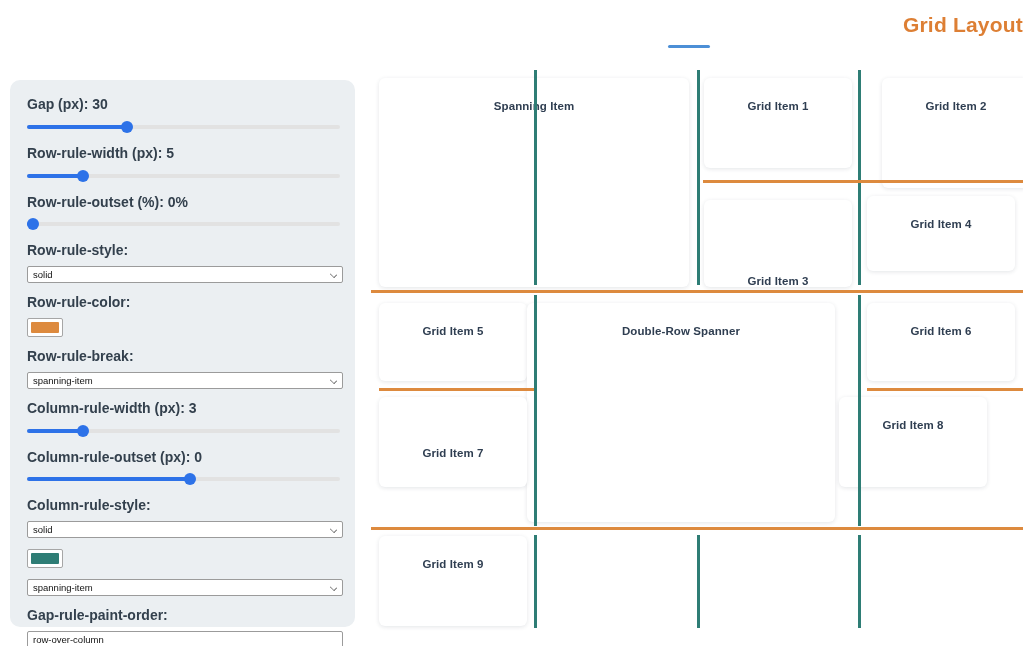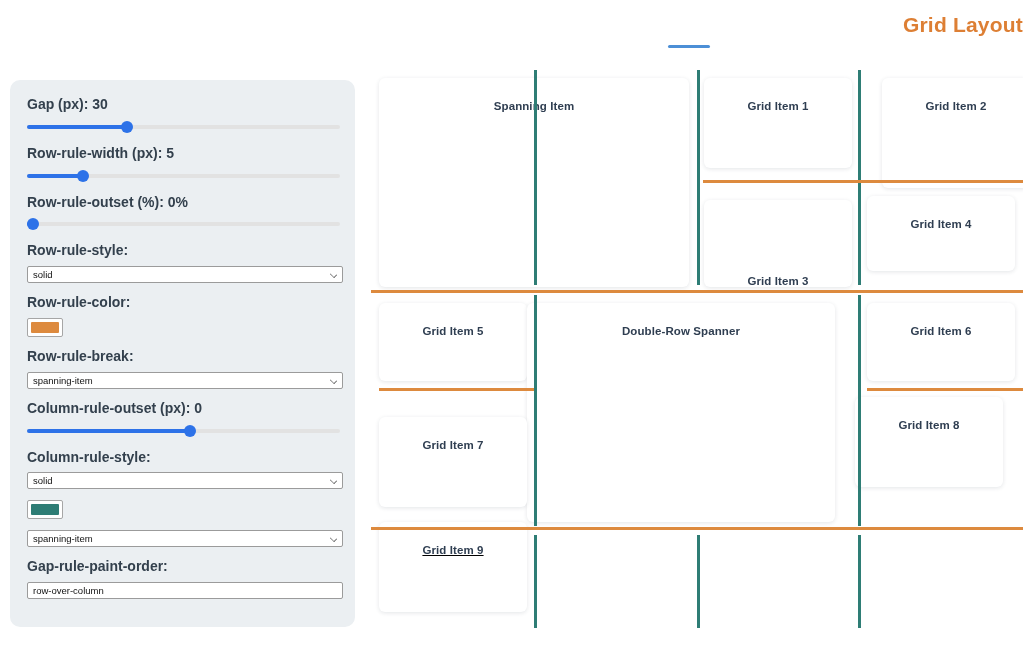--- a/index.html
+++ b/index.html
@@ -195,20 +195,28 @@
     </div>
     <div class="control-group">
       <label class="control-label">Row-rule-color:</label>
       <div class="color-swatch">
         <div class="sw-inner" style="background: rgb(221, 138, 62);"></div>
       </div>
     </div>
     <div class="control-group">
       <label class="control-label">Row-rule-break:</label>
       <div class="select-box"><span>spanning-item</span><span class="chev"></span></div>
+    </div>
+    <div class="control-group">
+      <label class="control-label">Column-rule-width (px): 3</label>
+      <div class="slider">
+        <div class="track"></div>
+        <div class="fill" style="width: 18%;"></div>
+        <div class="thumb" style="left: 18%;"></div>
+      </div>
     </div>
     <div class="control-group">
       <label class="control-label">Column-rule-outset (px): 0</label>
       <div class="slider">
         <div class="track"></div>
         <div class="fill" style="width: 52%;"></div>
         <div class="thumb" style="left: 52%;"></div>
       </div>
     </div>
     <div class="control-group">
@@ -260,22 +268,22 @@
     </div>
     <div class="grid-item" style="left: 8px; top: 233px; width: 148px; height: 78px;">
       <span>Grid Item 5</span>
     </div>
     <div class="grid-item" style="left: 156px; top: 233px; width: 308px; height: 219px;">
       <span>Double-Row Spanner</span>
     </div>
     <div class="grid-item" style="left: 496px; top: 233px; width: 148px; height: 78px;">
       <span>Grid Item 6</span>
     </div>
-    <div class="grid-item" style="left: 8px; top: 347px; width: 148px; height: 90px;">
+    <div class="grid-item" style="left: 8px; top: 327px; width: 148px; height: 90px; align-items: center;">
       <span>Grid Item 7</span>
     </div>
-    <div class="grid-item" style="left: 484px; top: 327px; width: 148px; height: 90px;">
+    <div class="grid-item" style="left: 468px; top: 327px; width: 148px; height: 90px;">
       <span>Grid Item 8</span>
     </div>
-    <div class="grid-item" style="left: 8px; top: 452px; width: 148px; height: 90px; text-decoration: underline;">
+    <div class="grid-item" style="left: 8px; top: 466px; width: 148px; height: 90px;">
       <span>Grid Item 9</span>
     </div>
   </div>
 
 </body></html>

